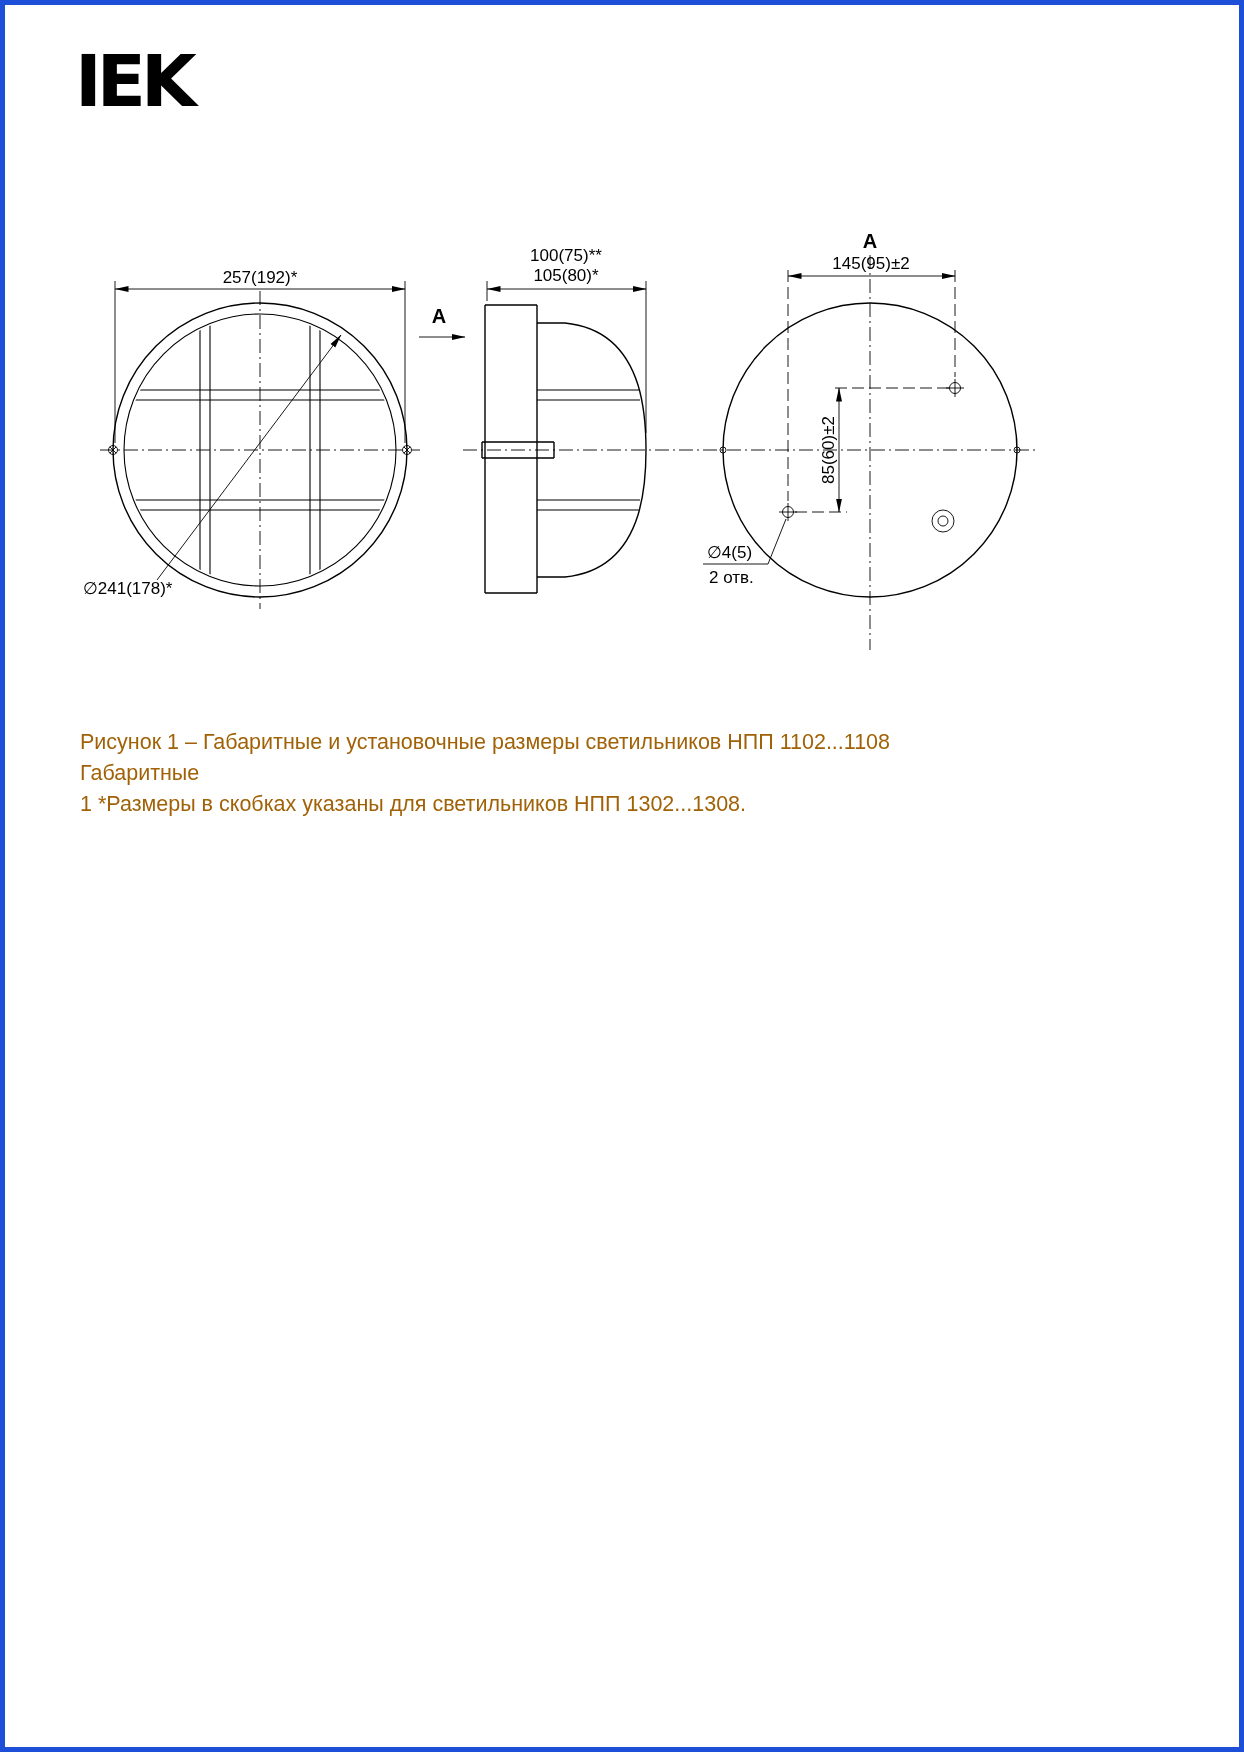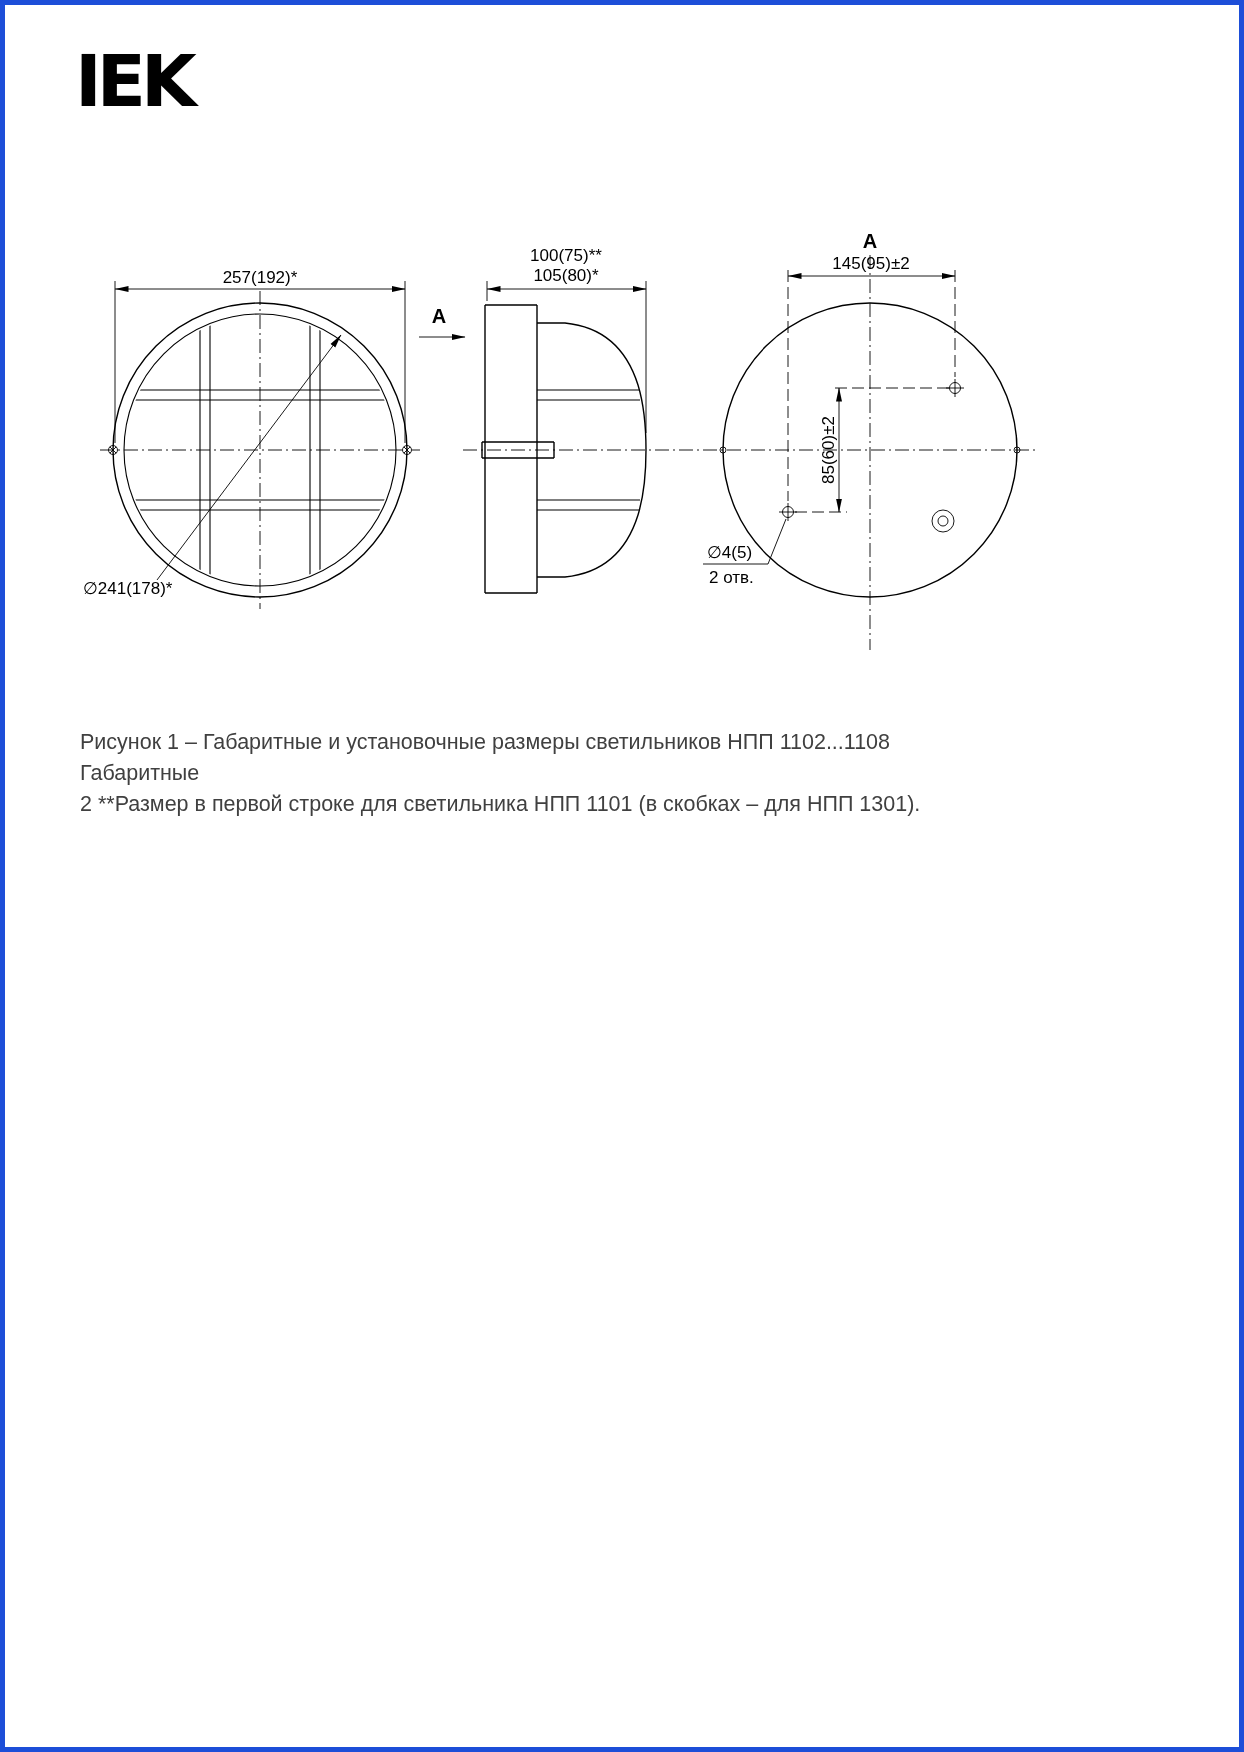--- a/index.html
+++ b/index.html
@@ -18,21 +18,21 @@
   svg text { font-family:"Liberation Sans", sans-serif; fill:#000; }
   .dim  { font-size:17px; }
   .viewlabel { font-size:20px; font-weight:bold; }
   .obj  { stroke:#000; stroke-width:1.4; fill:none; }
   .mid  { stroke:#000; stroke-width:1.1; fill:none; }
   .thin { stroke:#000; stroke-width:0.9; fill:none; }
   .cl   { stroke:#000; stroke-width:0.9; fill:none; stroke-dasharray:14 4 2 4; }
   .dash { stroke:#000; stroke-width:0.9; fill:none; stroke-dasharray:12 5; }
   .caption {
     position:absolute; left:75px; top:722px; width:1120px;
-    font-size:21.5px; line-height:30.8px; color:#404040;
+    font-size:21.5px; line-height:30.8px; color:#a16207;
   }
 </style>
 </head>
 <body>
 
 <div class="page">
 
   <div class="logo">IEK</div>
 
   <svg class="drawing" width="1244" height="700" viewBox="0 0 1244 700">
@@ -172,16 +172,16 @@
         <line class="thin" x1="698" y1="559" x2="763" y2="559"></line>
         <text class="dim" x="702" y="553">∅4(5)</text>
         <text class="dim" x="704" y="578">2 отв.</text>
       </g>
     </g>
   </svg>
 
   <div class="caption">
     <div>Рисунок 1 – Габаритные и установочные размеры светильников НПП 1102...1108</div>
     <div>Габаритные</div>
-    <div>2 **Размер в первой строке для светильника НПП 1101 (в скобках – для НПП 1301).</div>
+    <div>1 *Размеры в скобках указаны для светильников НПП 1302...1308.</div>
   </div>
 
 </div>
 
 </body></html>

